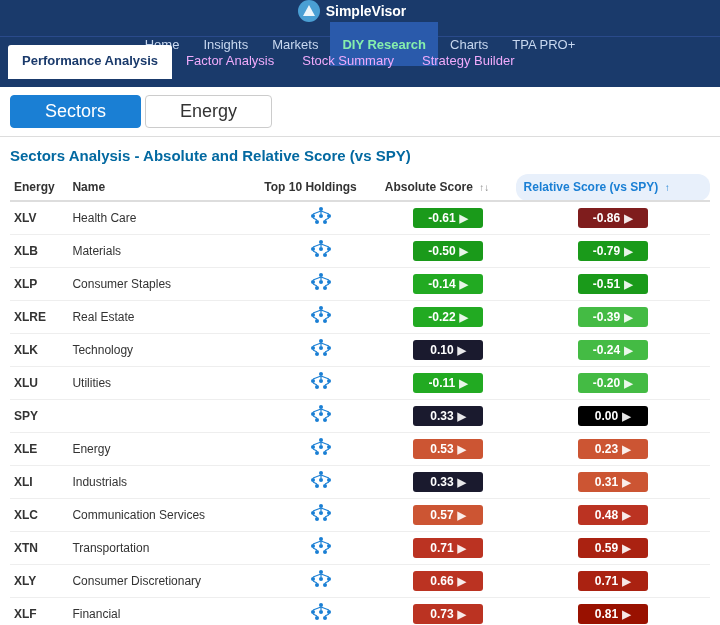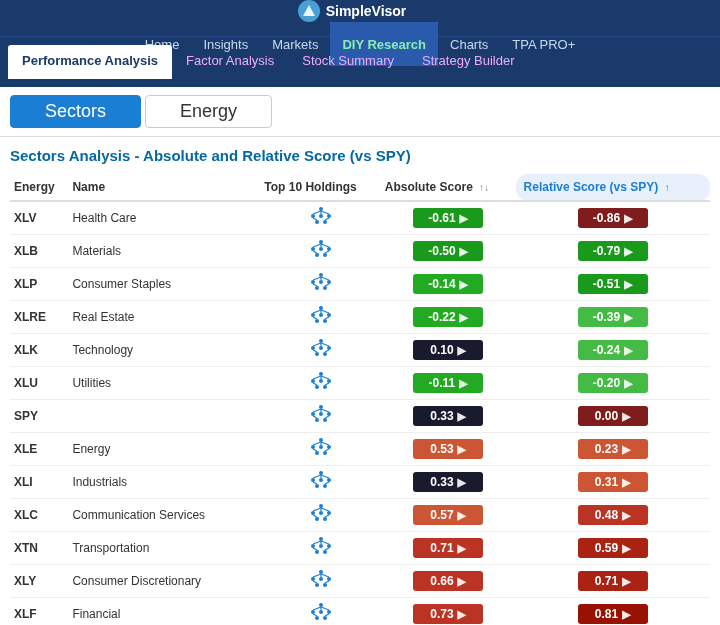--- a/index.html
+++ b/index.html
@@ -454,21 +454,21 @@
           </svg>
         </span>
       </td>
       <td class="score-col">
         <span class="score-badge" style="background-color:#1a1a2e">
           0.33
           <span class="arrow-icon">▶</span>
         </span>
       </td>
       <td class="score-col">
-        <span class="score-badge" style="background-color:#7f1d1d">
+        <span class="score-badge" style="background-color:#000000">
           0.00
           <span class="arrow-icon">▶</span>
         </span>
       </td>
     </tr>
         <tr>
       <td class="symbol-col">XLE</td>
       <td class="name-col">Energy</td>
       <td class="holdings-col">
         <span class="holdings-icon">

